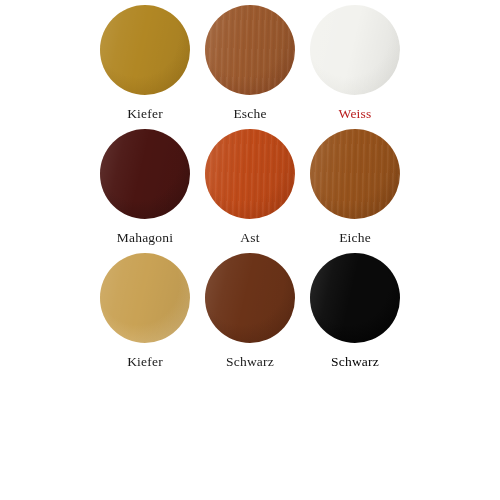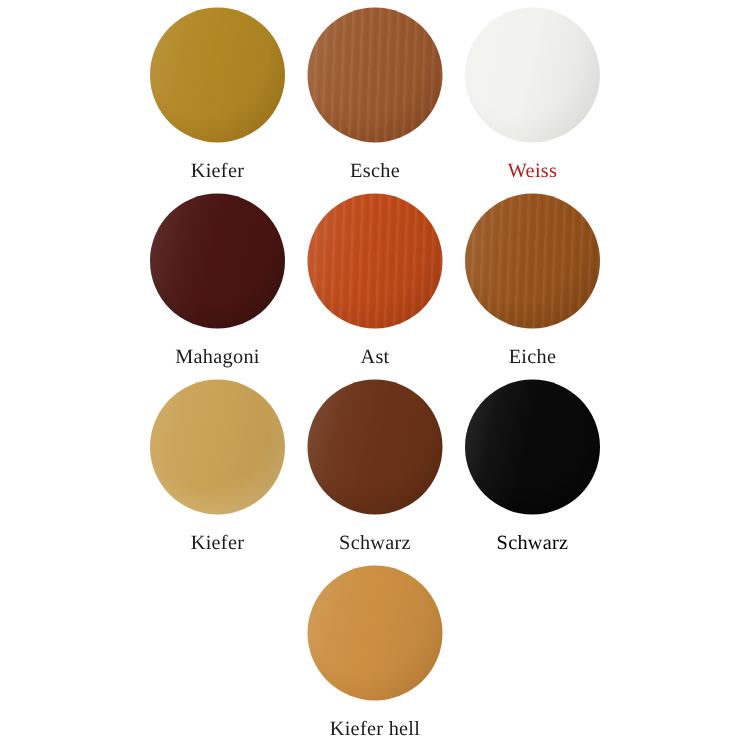--- a/index.html
+++ b/index.html
@@ -133,19 +133,13 @@
       </div>
       <div class="swatch-cell">
         <div class="swatch-disc" style="background: radial-gradient(circle at 42% 34%, rgb(107, 51, 24) 0%, rgb(107, 51, 24) 52%, rgb(85, 38, 17) 100%);"></div>
         <div class="swatch-label" style="color: rgb(26, 26, 26);">Schwarz</div>
       </div>
       <div class="swatch-cell">
         <div class="swatch-disc" style="background: radial-gradient(circle at 42% 34%, rgb(10, 10, 10) 0%, rgb(10, 10, 10) 52%, rgb(0, 0, 0) 100%);"></div>
         <div class="swatch-label" style="color: #000000;">Schwarz</div>
       </div>
     </div>
-    <div class="swatch-row single-row">
-      <div class="swatch-cell">
-        <div class="swatch-disc" style="background: radial-gradient(circle at 42% 34%, rgb(204, 143, 66) 0%, rgb(204, 143, 66) 52%, rgb(184, 123, 51) 100%);"></div>
-        <div class="swatch-label" style="color: rgb(26, 26, 26);">Kiefer hell</div>
-      </div>
-    </div>
   </div>
 
 </body></html>

